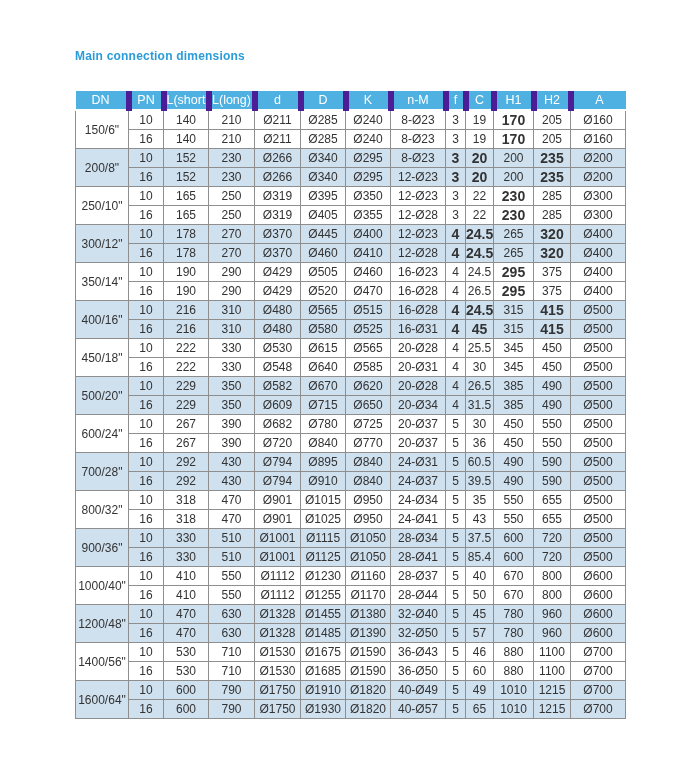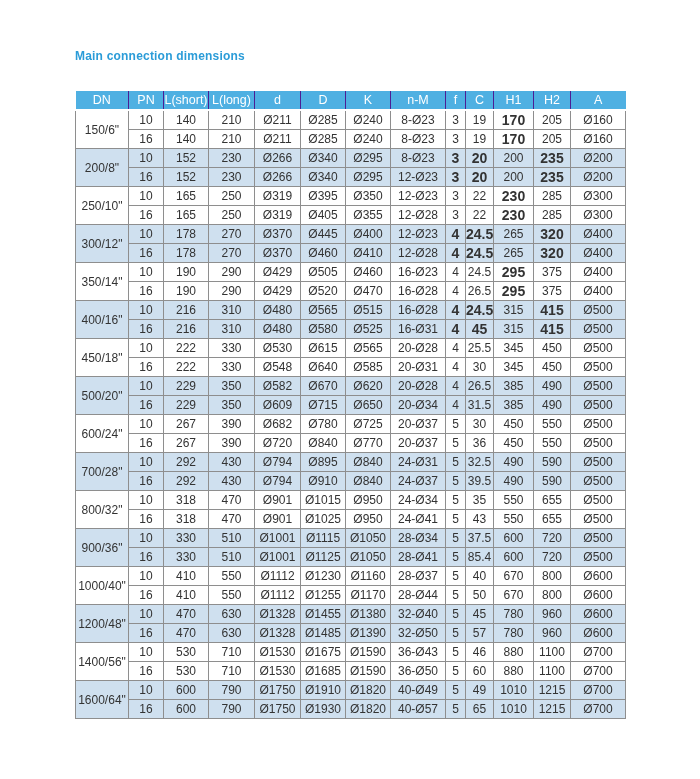--- a/index.html
+++ b/index.html
@@ -35,21 +35,21 @@
     font-size: 12px;
     color: #333333;
   }
   table.dim-table thead th {
     background: #4fb0e2;
     color: #ffffff;
     font-weight: 400;
     font-size: 12.5px;
     height: 18px;
     padding: 0;
-    border-left: 1px solid #4c1d95;
+    border-left: 6px solid #4c1d95;
     border-bottom: 2px solid #ffffff;
     text-align: center;
     overflow: hidden;
     white-space: nowrap;
   }
   table.dim-table thead th:first-child { border-left: none; }
   table.dim-table tbody td {
     border: 1px solid #8e8e8e;
     text-align: center;
     vertical-align: middle;
@@ -369,21 +369,21 @@
         <tr class="shaded">
           <td rowspan="2" class="dn-cell">700/28"</td>
           <td>10</td>
           <td>292</td>
           <td>430</td>
           <td>Ø794</td>
           <td>Ø895</td>
           <td>Ø840</td>
           <td>24-Ø31</td>
           <td>5</td>
-          <td>32.5</td>
+          <td>60.5</td>
           <td>490</td>
           <td>590</td>
           <td>Ø500</td>
         </tr>
         <tr class="shaded">
           <td>16</td>
           <td>292</td>
           <td>430</td>
           <td>Ø794</td>
           <td>Ø910</td>

